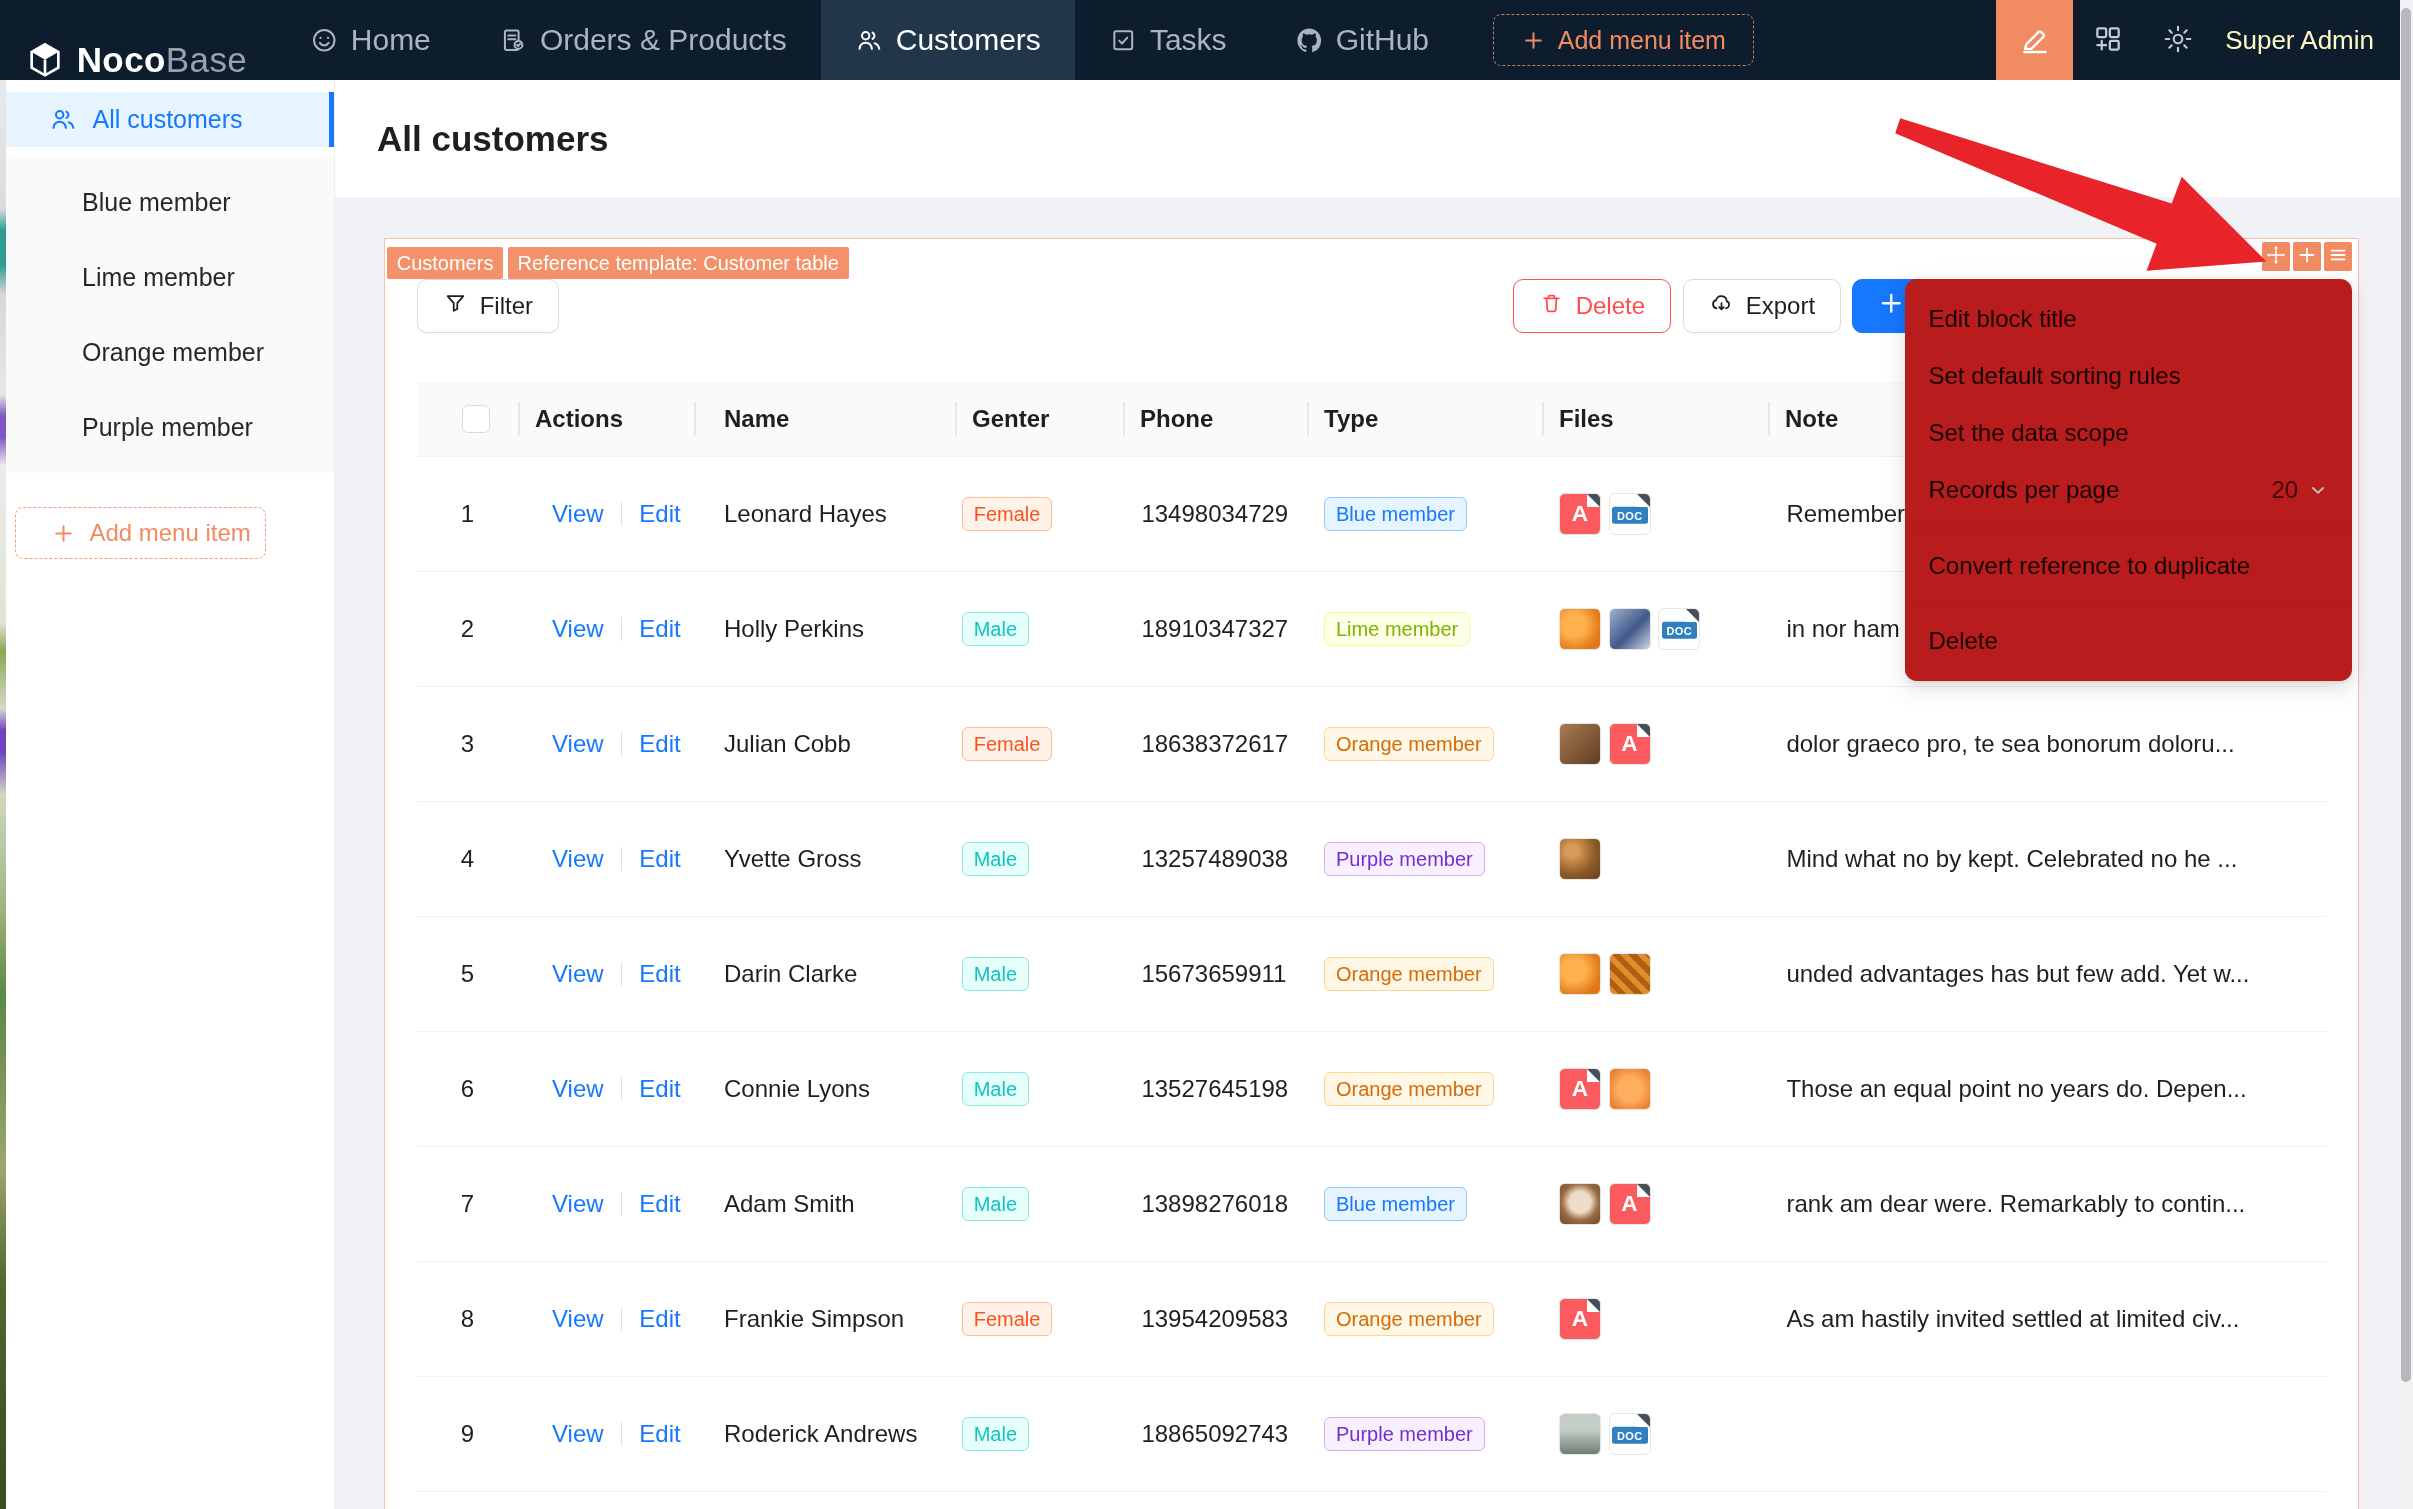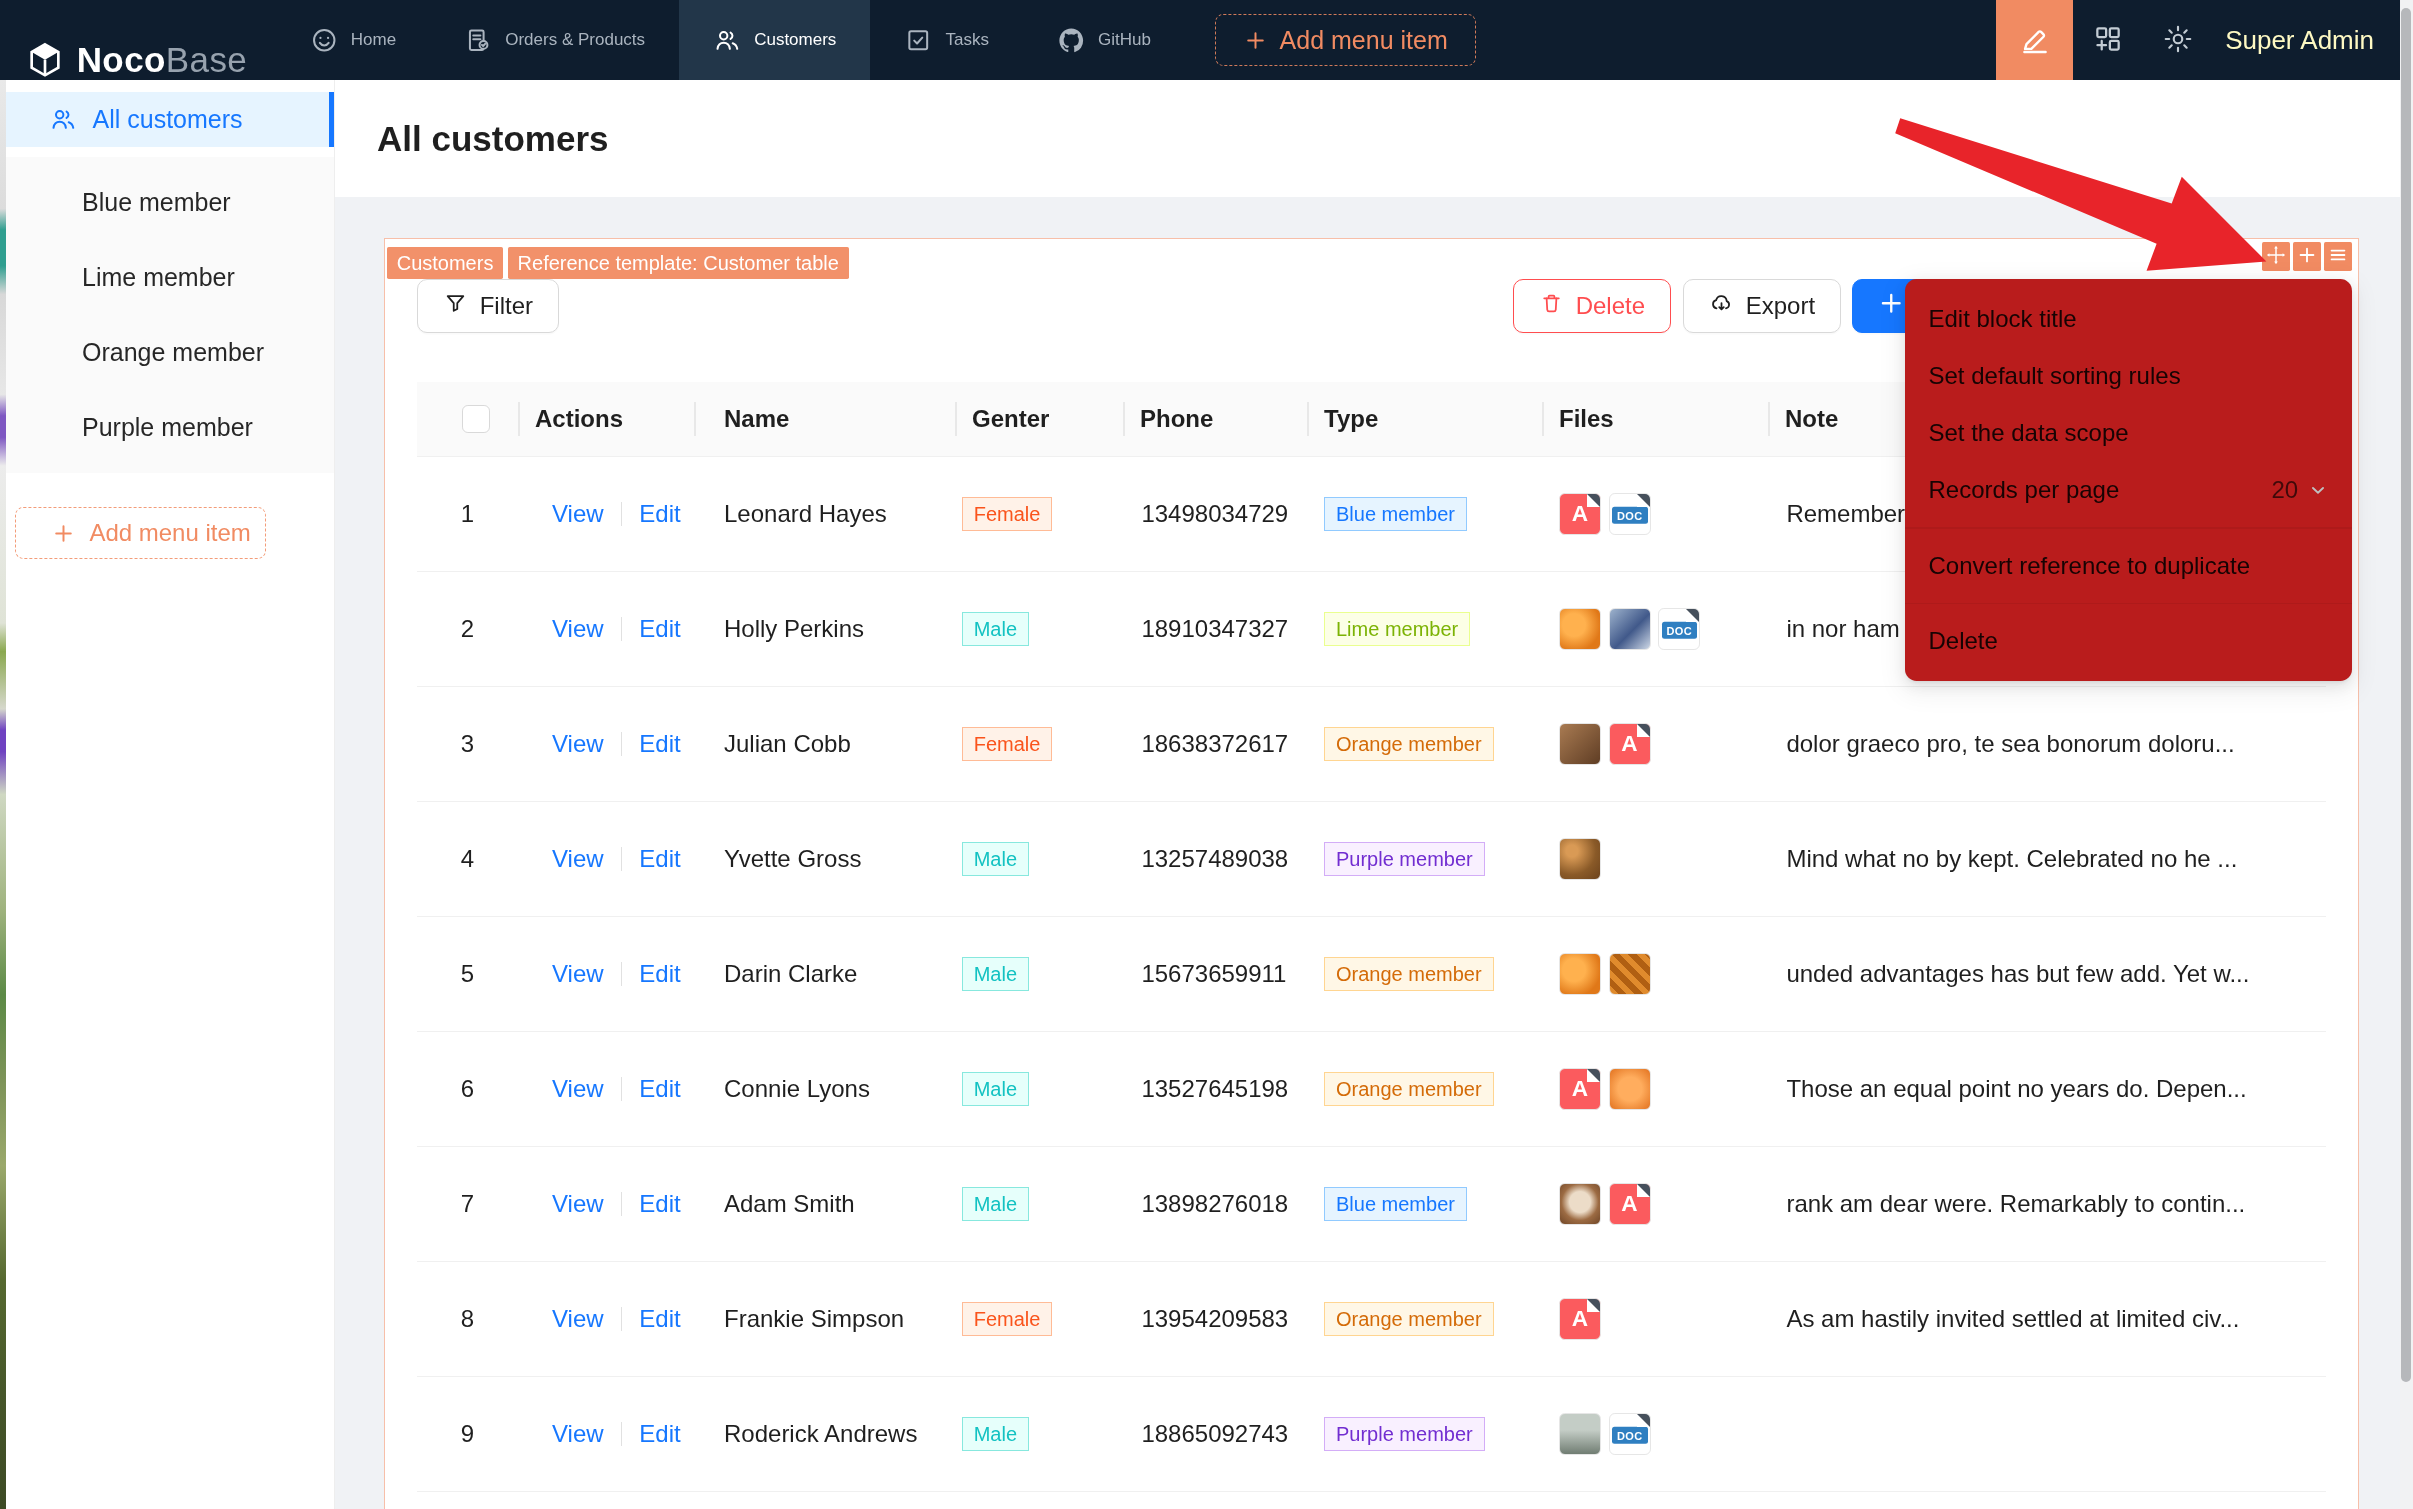--- a/index.html
+++ b/index.html
@@ -8,21 +8,21 @@
 
   
   .navbar { position:absolute; left:0; top:0; width:2413px; height:80px; background:#0e1d2e; display:flex; align-items:stretch; z-index:30; }
   .brand { display:flex; align-items:flex-end; padding:0 28.5px 0 25px; cursor:pointer; }
   .brand-cube { width:40px; height:40px; margin-right:11.7px; }
   .brand-cube svg { width:100%; height:100%; }
   .brand-text { font-size:35px; color:#fff; letter-spacing:0.4px; }
   .brand-text b { font-weight:700; }
   .brand-text i { font-style:normal; font-weight:300; color:#97a2ae; }
   .nav-items { display:flex; align-items:stretch; }
-  .nav-item { display:flex; align-items:center; gap:12.6px; padding:0 34px; font-size:17px; color:#aab4bf; cursor:pointer; }
+  .nav-item { display:flex; align-items:center; gap:12.6px; padding:0 34px; font-size:30px; color:#aab4bf; cursor:pointer; }
   .nav-item.active { background:#223649; color:#fff; }
   .nv-ic { width:28.5px; height:28.5px; display:inline-flex; }
   .nv-ic svg { width:100%; height:100%; }
   .nav-add { margin:13.4px 0 13.4px 30px; align-self:center; display:inline-flex; align-items:center; gap:11.7px; height:52px; padding:0 27px; background:transparent; border:1.7px dashed rgba(241,139,98,.85); border-radius:8.4px; color:#f18b62; font-size:25px; cursor:pointer; font-family:inherit; }
   .nav-add .nv-ic { width:25px; height:25px; }
   .nav-spacer { flex:1; }
   .nav-pen { width:77px; border:none; background:#f18b62; color:#fff; display:flex; align-items:center; justify-content:center; cursor:pointer; }
   .nav-pen svg { width:34px; height:34px; }
   .nav-iconbtn { width:70px; border:none; background:transparent; color:#c3ccd4; display:flex; align-items:center; justify-content:center; cursor:pointer; }
   .nav-iconbtn svg { width:32px; height:32px; }
@@ -72,21 +72,21 @@
   .tbl-head .cell { position:relative; height:100%; display:flex; align-items:center; padding-left:17px; }
   .tbl-head .cell:not(:first-child)::before { content:""; position:absolute; left:0; top:20px; bottom:20px; width:1.7px; background:rgba(5,5,5,.07); }
   .tbl-head .c-name { padding-left:30px; }
   .tbl-row { height:115px; border-bottom:1.7px solid #f0f0f0; font-size:24px; background:#fff; }
   .c-idx { text-align:center; }
   .c-actions { display:flex; align-items:center; padding-left:34px; }
   .c-actions a { color:#1677ff; text-decoration:none; cursor:pointer; }
   .act-sep { width:1.7px; height:23.5px; background:rgba(5,5,5,.12); margin:0 17px; }
   .c-name2 { padding-left:30px; white-space:nowrap; overflow:hidden; }
   .c-phone { padding-left:18.4px; }
-  .tag { display:inline-block; font-size:20px; line-height:32px; padding:0 11px; border-radius:0; border:1.7px solid; white-space:nowrap; }
+  .tag { display:inline-block; font-size:20px; line-height:32px; padding:0 11px; border-radius:6px; border:1.7px solid; white-space:nowrap; }
   .c-gender { padding-left:6.7px; }
   .c-type { padding-left:17px; }
   .c-files { display:flex; gap:7.5px; padding-left:17px; }
   .thumb { position:relative; width:42px; height:42px; border:1.7px solid #e6e6e6; border-radius:5.9px; overflow:hidden; background:#fff; cursor:pointer; flex:0 0 auto; }
   .thumb.fold::after { content:""; position:absolute; top:0; right:0; border-style:solid; border-width:0 13.4px 13.4px 0; border-color:transparent #46505c #fff transparent; }
   .k-pdf { background:#fb5b5e; }
   .k-pdf .pdf-glyph { position:absolute; inset:0; display:flex; align-items:center; justify-content:center; color:#fff; font-size:22.6px; font-weight:700; }
   .k-doc { background:#fff; }
   .doc-label { position:absolute; left:2.5px; top:50%; transform:translateY(-42%); background:#2f7fc1; color:#fff; font-size:11px; font-weight:700; padding:2.5px 5px; border-radius:2.5px; letter-spacing:0.4px; }
   .k-img-oranges { background:radial-gradient(circle at 35% 40%,#ffb14e 0 32%,#e07818 75%); }

